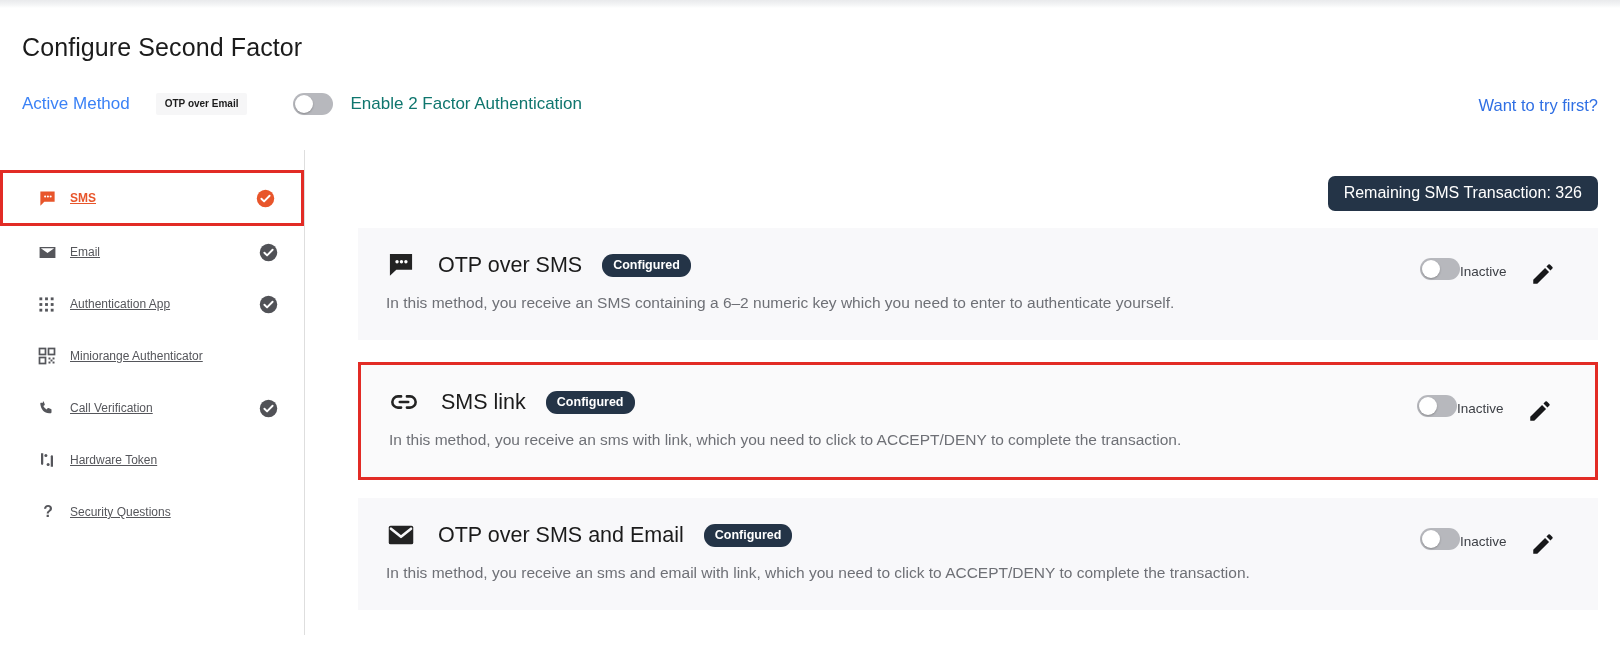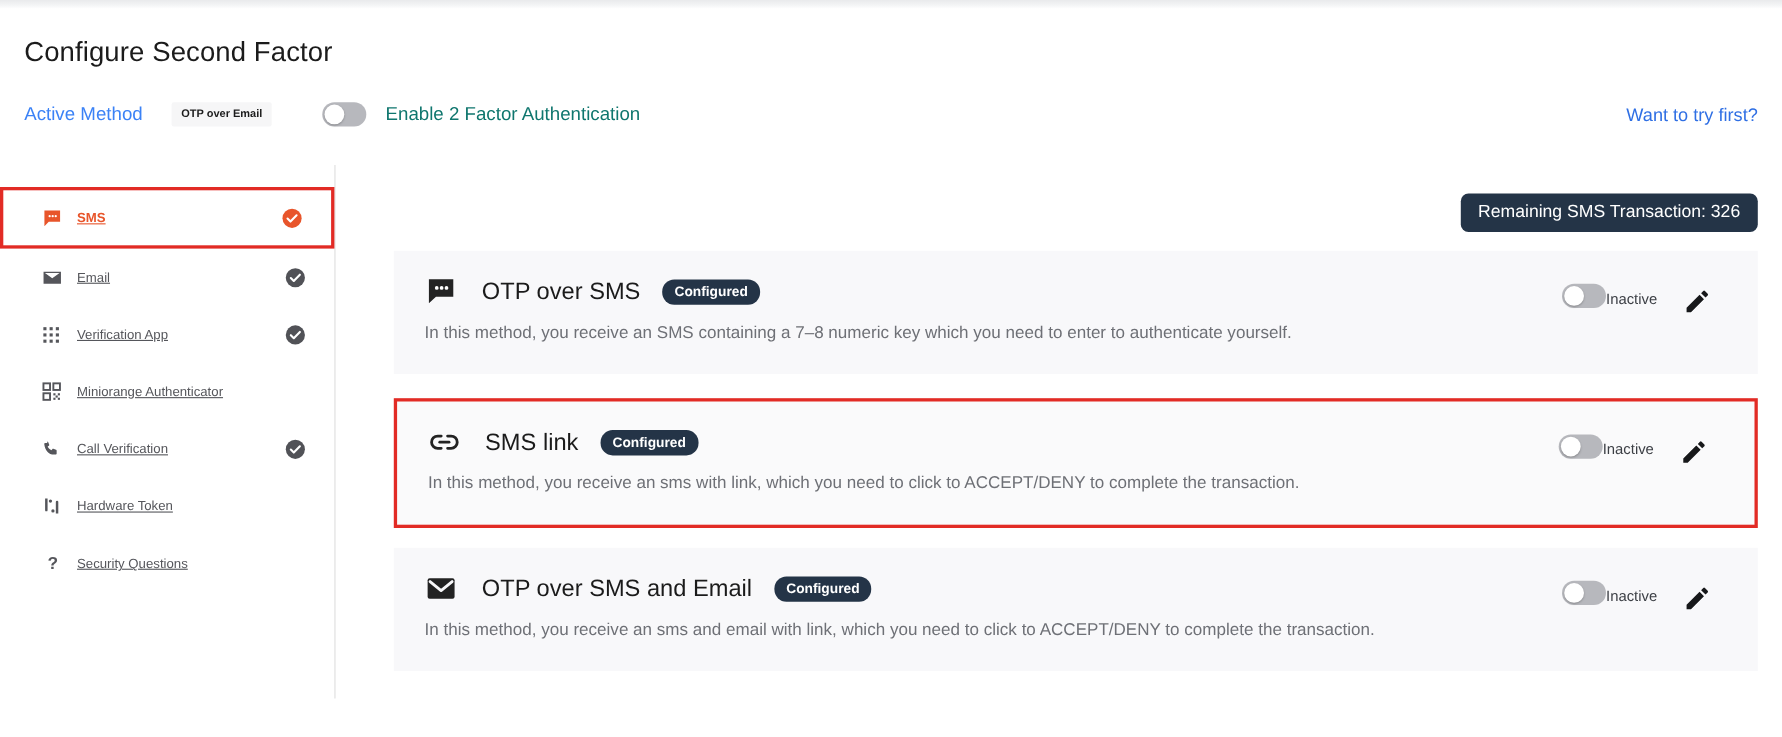--- a/index.html
+++ b/index.html
@@ -283,21 +283,21 @@
             <rect x="10" y="2" width="4" height="4"></rect>
             <rect x="18" y="2" width="4" height="4"></rect>
           <rect x="2" y="10" width="4" height="4"></rect>
             <rect x="10" y="10" width="4" height="4"></rect>
             <rect x="18" y="10" width="4" height="4"></rect>
           <rect x="2" y="18" width="4" height="4"></rect>
             <rect x="10" y="18" width="4" height="4"></rect>
             <rect x="18" y="18" width="4" height="4"></rect>
         </svg>
       </span>
-      <span class="si-label">Verification App</span>
+      <span class="si-label">Authentication App</span>
       <span class="si-check">
         <svg width="19" height="19" viewBox="0 0 24 24">
           <circle cx="12" cy="12" r="11" fill="#515257"></circle>
           <path d="M6.8 12.3l3.4 3.4 7-7.2" stroke="#fff" stroke-width="2.4" fill="none" stroke-linecap="round" stroke-linejoin="round"></path>
         </svg>
       </span>
     </div>
 
     <div class="side-item">
       <span class="si-icon">
@@ -362,21 +362,21 @@
           <svg width="28" height="28" viewBox="0 0 24 24" fill="currentColor">
             <path d="M2.5 2.5h19v13.5H8l-5.5 5.2V2.5z"></path>
             <circle cx="8.6" cy="9.2" r="1.45" fill="#fff"></circle>
             <circle cx="12.4" cy="9.2" r="1.45" fill="#fff"></circle>
             <circle cx="16.2" cy="9.2" r="1.45" fill="#fff"></circle>
           </svg>
         </span>
         <span class="card-title">OTP over SMS</span>
         <span class="chip-configured">Configured</span>
       </div>
-      <div class="card-desc">In this method, you receive an SMS containing a 7–8 numeric key which you need to enter to authenticate yourself.</div>
+      <div class="card-desc">In this method, you receive an SMS containing a 6–2 numeric key which you need to enter to authenticate yourself.</div>
       <div class="card-actions">
         <div class="toggle-wrap">
           <div class="toggle">
             <div class="knob"></div>
           </div>
           <span class="state-label">Inactive</span>
         </div>
         <span class="edit-btn">
           <svg width="26" height="26" viewBox="0 0 24 24" fill="currentColor">
             <path d="M3 17.3V21h3.7L17.6 10.1l-3.7-3.7L3 17.3zM20.7 7.0c.4-.4.4-1 0-1.4l-2.3-2.3a1 1 0 0 0-1.4 0l-1.8 1.8 3.7 3.7 1.8-1.8z"></path>

